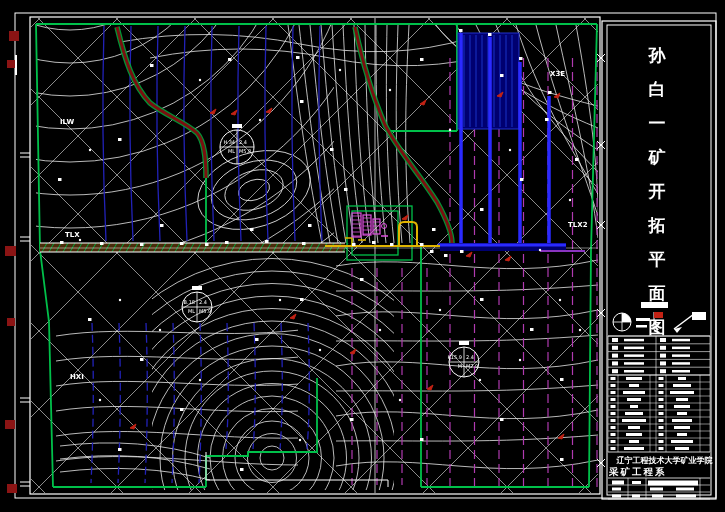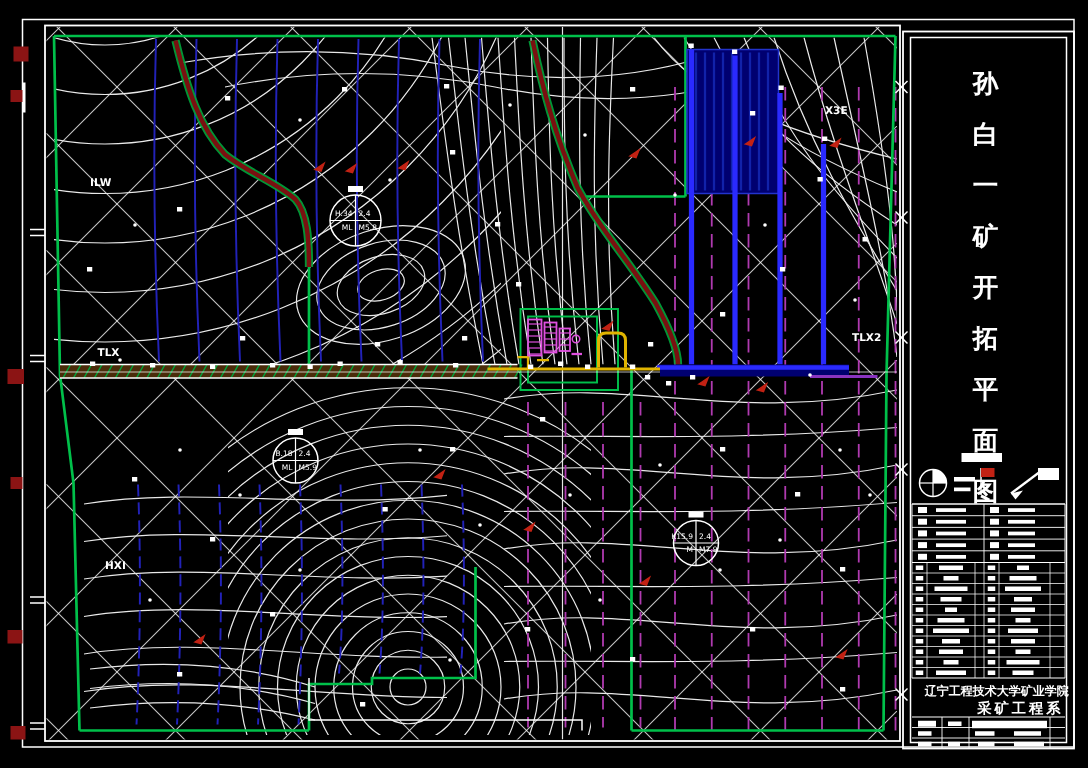--- a/index.html
+++ b/index.html
@@ -5,21 +5,21 @@
   html,body{margin:0;padding:0;background:#000;}
   #sheet{position:relative;width:725px;height:512px;background:#000;overflow:hidden;
          font-family:"DejaVu Sans",sans-serif;}
   #cad{position:absolute;left:0;top:0;}
   .overlay{position:absolute;left:0;top:0;width:725px;height:512px;pointer-events:none;}
   .maplabel{position:absolute;color:#fff;font:bold 7px "DejaVu Sans",sans-serif;white-space:nowrap;}
   #vtitle{position:absolute;left:645px;top:44px;width:24px;display:flex;flex-direction:column;
           gap:11px;align-items:center;color:#fff;font:bold 17px "DejaVu Sans",sans-serif;}
   #school1{position:absolute;left:609px;top:455px;width:111px;text-align:center;color:#fff;
            font:bold 8px "DejaVu Sans",sans-serif;letter-spacing:0px;}
-  #school2{position:absolute;left:609px;top:466px;width:100px;text-align:right;color:#fff;
+  #school2{position:absolute;left:609px;top:466px;width:100px;text-align:left;color:#fff;
            font:bold 9.5px "DejaVu Sans",sans-serif;letter-spacing:2px;}
 </style>
 </head>
 <body>
 
 <div id="sheet">
   <svg id="cad" width="725" height="512" viewBox="0 0 725 512">
       <defs>
         <clipPath id="cm">
           <rect x="31" y="18" width="567" height="475"></rect>

